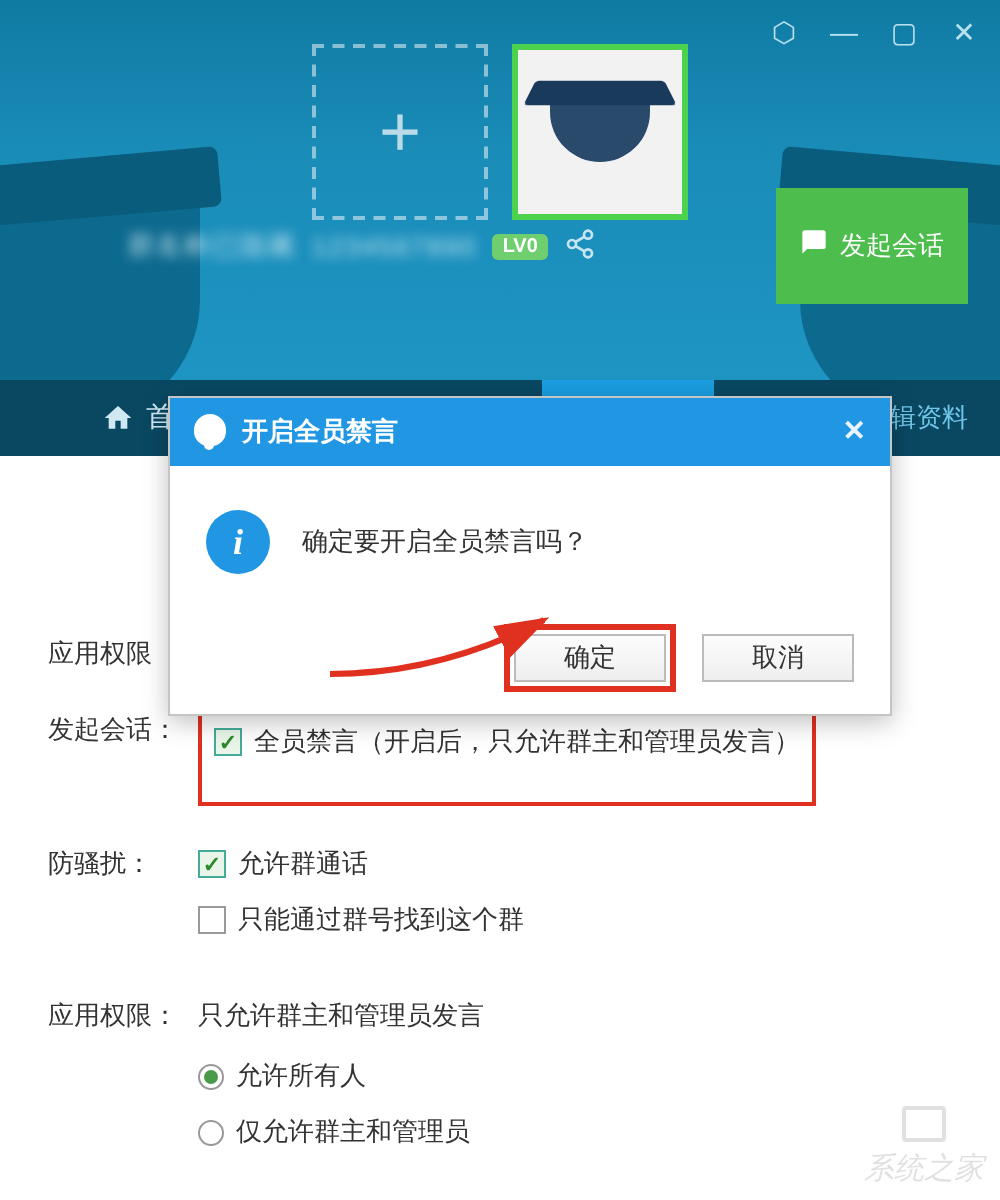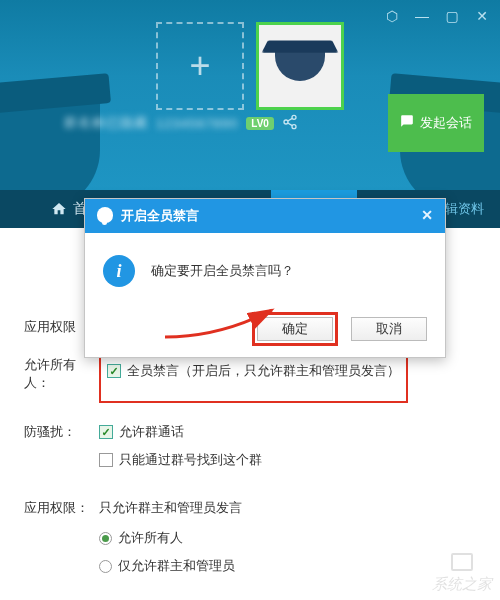--- a/index.html
+++ b/index.html
@@ -201,21 +201,21 @@
 </div>
 
 <div class="content">
 
   <div class="setting-row">
     <div class="setting-label">应用权限</div>
     <div class="setting-val"></div>
   </div>
 
   <div class="setting-row">
-    <div class="setting-label">允许所有人：</div>
+    <div class="setting-label">发起会话：</div>
     <div class="setting-val">
       <span class="highlight-box">
         <span class="chk" style="margin-bottom:17px">
           <span class="chk-box checked"></span>
           <span>全员禁言（开启后，只允许群主和管理员发言）</span>
         </span>
       </span>
     </div>
   </div>
 

